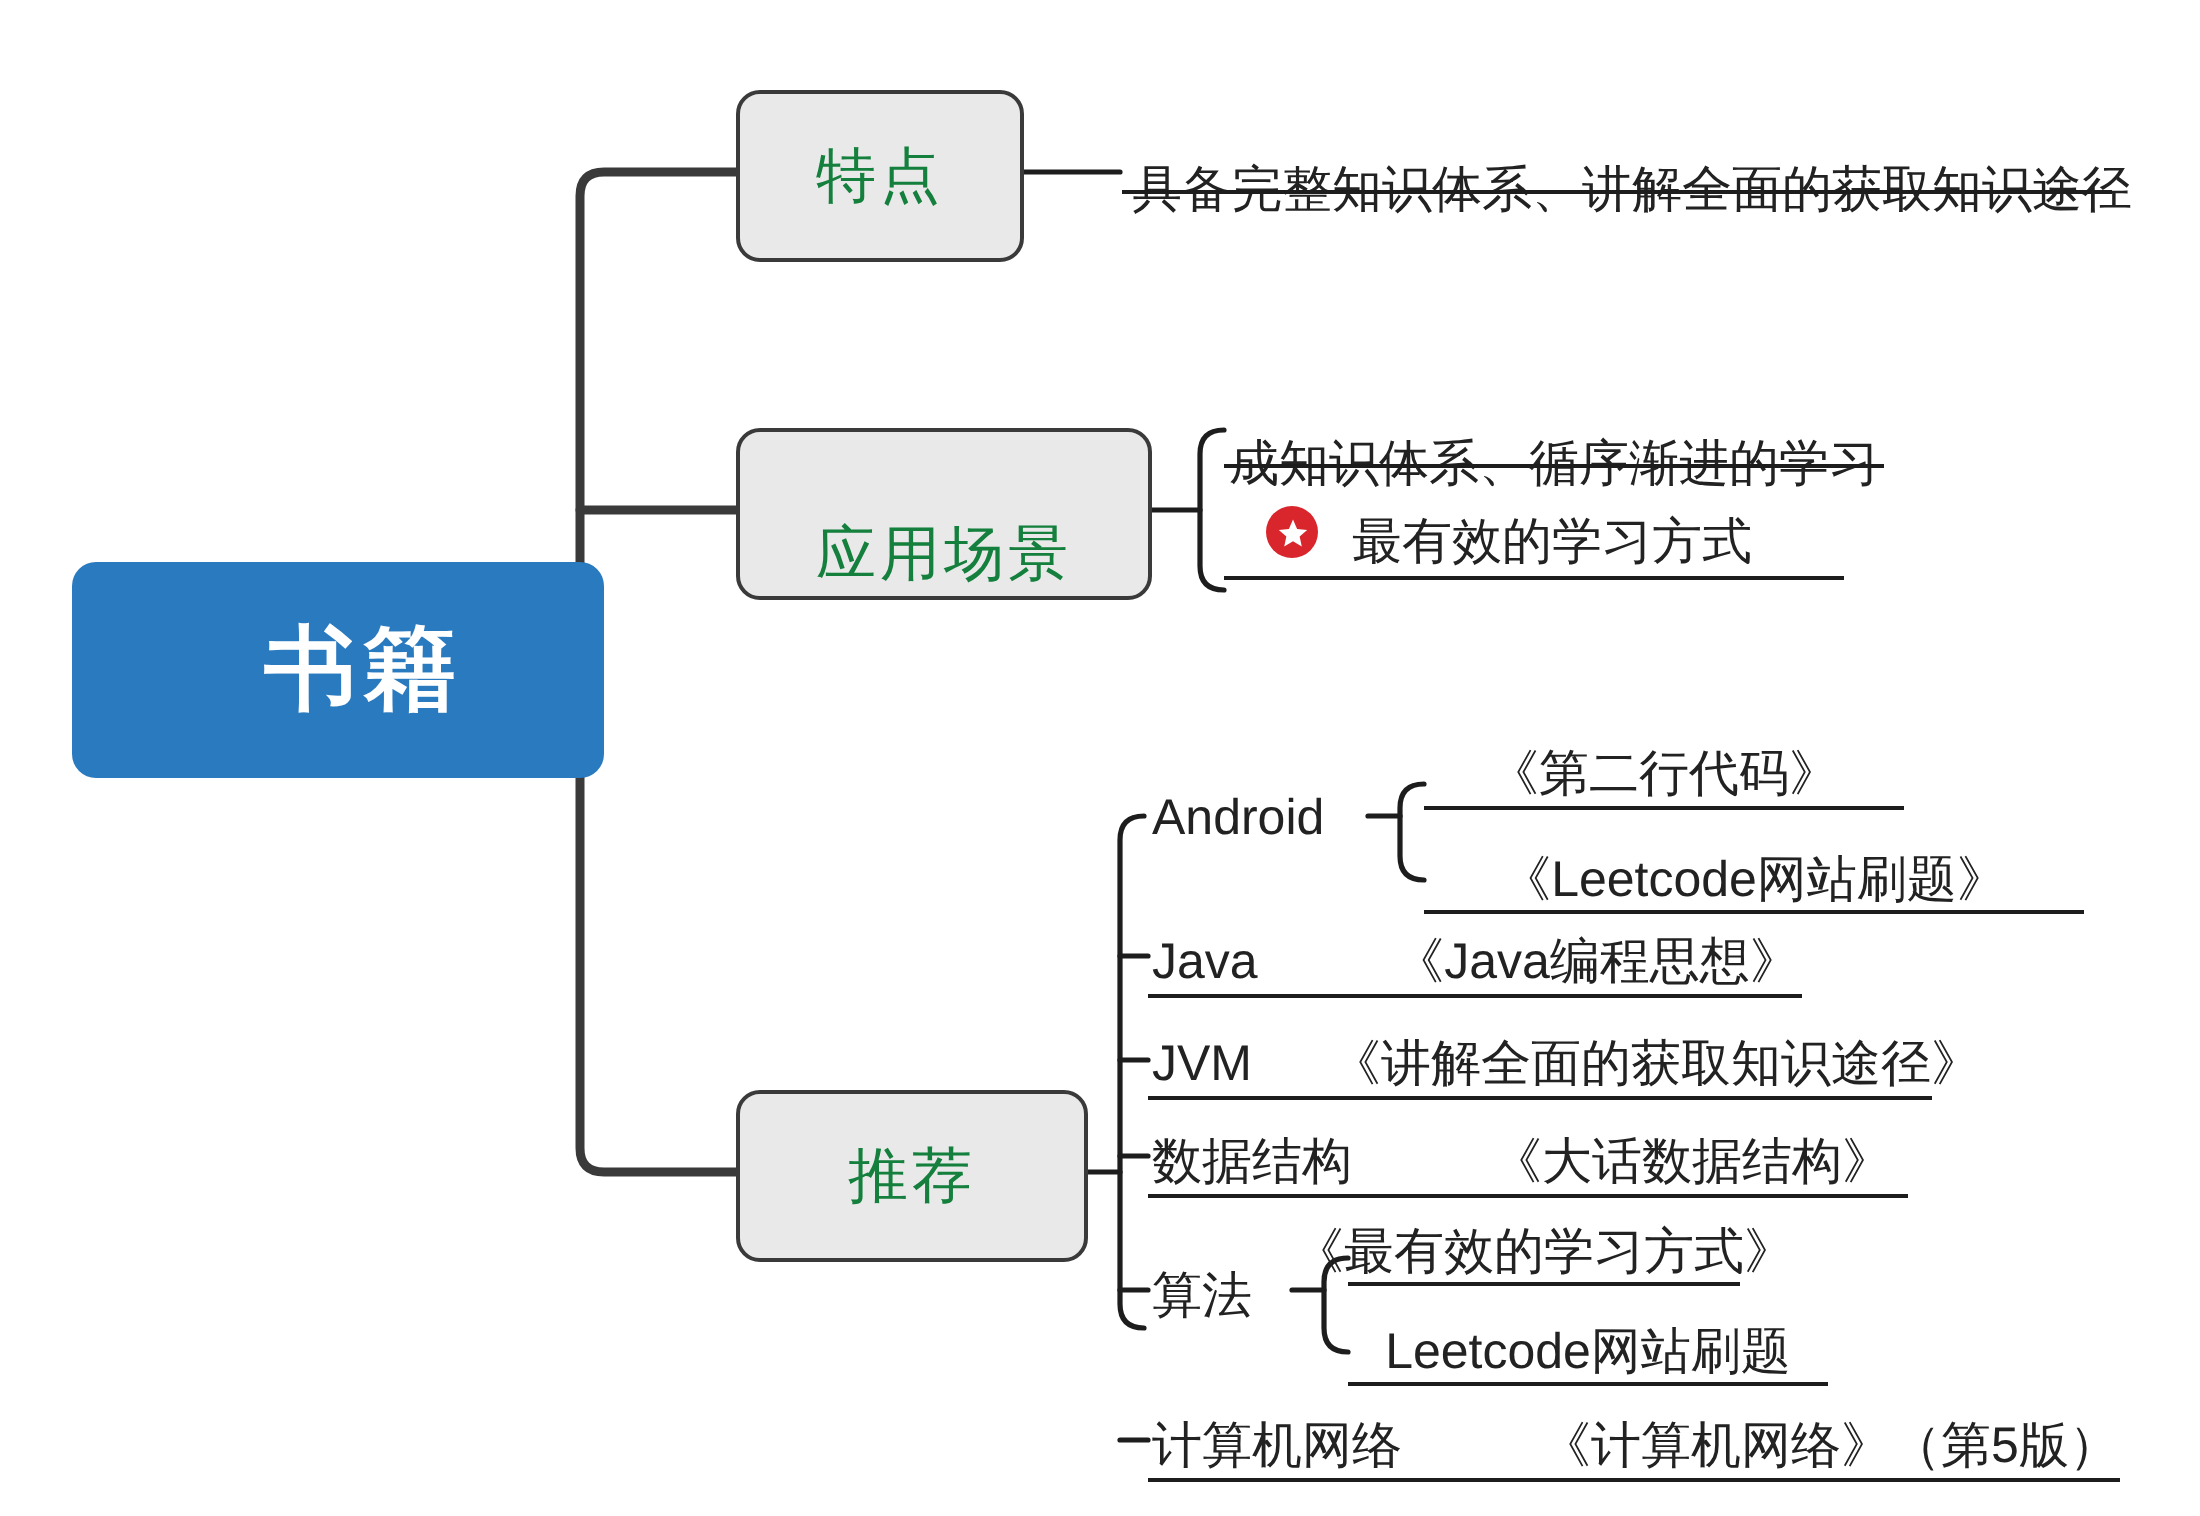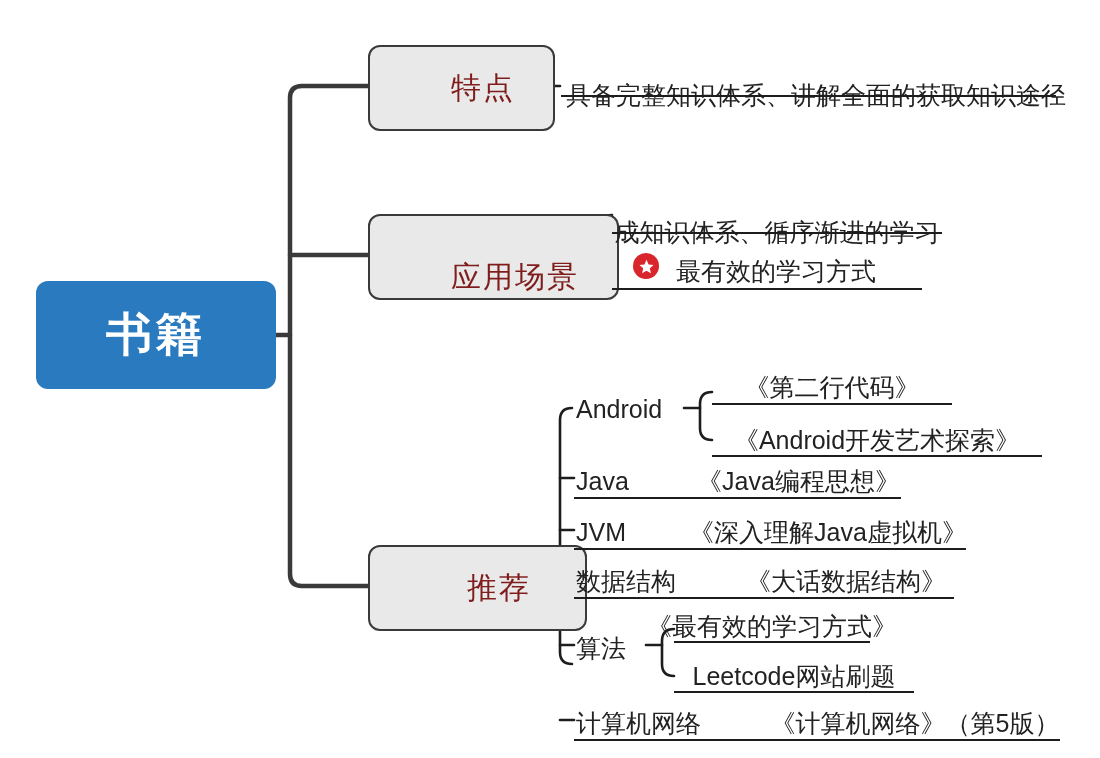--- a/index.html
+++ b/index.html
@@ -4,26 +4,26 @@
 <style>
   html,body{margin:0;padding:0;background:#ffffff;}
   body{width:1100px;height:758px;position:relative;overflow:hidden;
        font-family:"Liberation Sans","DejaVu Sans",sans-serif;color:#2b2b2b;}
   #stage{position:absolute;left:0;top:0;width:1100px;height:758px;}
   svg.wires{position:absolute;left:0;top:0;width:1100px;height:758px;pointer-events:none;}
 
   .root-node{
     position:absolute;display:flex;align-items:center;justify-content:center;
     background:#2a7ac0;border-radius:12px;color:#ffffff;
-    font-size:46px;font-weight:700;letter-spacing:4px;
+    font-size:46px;font-weight:700;letter-spacing:4px;padding-left:26px;
   }
   .branch-node{
     position:absolute;display:flex;align-items:center;justify-content:center;
     background:#e9e9e9;border:2px solid #3a3a3a;border-radius:12px;
-    color:#7f1d1d;font-size:30px;letter-spacing:2px;padding-left:43px;
+    color:#15803d;font-size:30px;letter-spacing:2px;
   }
   .leaf-label{
     position:absolute;display:flex;align-items:flex-end;justify-content:center;
     font-size:25px;color:#222222;white-space:nowrap;line-height:1;
   }
   .leaf-label.left{justify-content:flex-start;}
   .underline{
     position:absolute;height:0;border-bottom:2px solid #1d1d1d;
   }
   .star-badge{
@@ -106,37 +106,37 @@
   </div>
 
   <div class="leaf-label left" style="left:576px;top:390px;width:180px;height:32px;">
     <span>Android</span>
   </div>
   <div class="leaf-label" style="left:712px;top:368px;width:240px;height:32px;">
     <span>《第二行代码》</span>
   </div>
   <div class="underline" style="left:712px;top:403px;width:240px;"></div>
   <div class="leaf-label" style="left:712px;top:421px;width:330px;height:32px;">
-    <span>《Android开发艺术探索》</span>
+    <span>《Leetcode网站刷题》</span>
   </div>
   <div class="underline" style="left:712px;top:455px;width:330px;"></div>
 
   <div class="leaf-label left" style="left:576px;top:462px;width:130px;height:32px;">
     <span>Java</span>
   </div>
   <div class="leaf-label" style="left:696px;top:462px;width:205px;height:32px;">
     <span>《Java编程思想》</span>
   </div>
   <div class="underline" style="left:574px;top:497px;width:327px;"></div>
 
   <div class="leaf-label left" style="left:576px;top:513px;width:130px;height:32px;">
     <span>JVM</span>
   </div>
   <div class="leaf-label" style="left:690px;top:513px;width:276px;height:32px;">
-    <span>《深入理解Java虚拟机》</span>
+    <span>《讲解全面的获取知识途径》</span>
   </div>
   <div class="underline" style="left:574px;top:548px;width:392px;"></div>
 
   <div class="leaf-label left" style="left:576px;top:562px;width:150px;height:32px;">
     <span>数据结构</span>
   </div>
   <div class="leaf-label" style="left:738px;top:562px;width:216px;height:32px;">
     <span>《大话数据结构》</span>
   </div>
   <div class="underline" style="left:574px;top:597px;width:380px;"></div>

